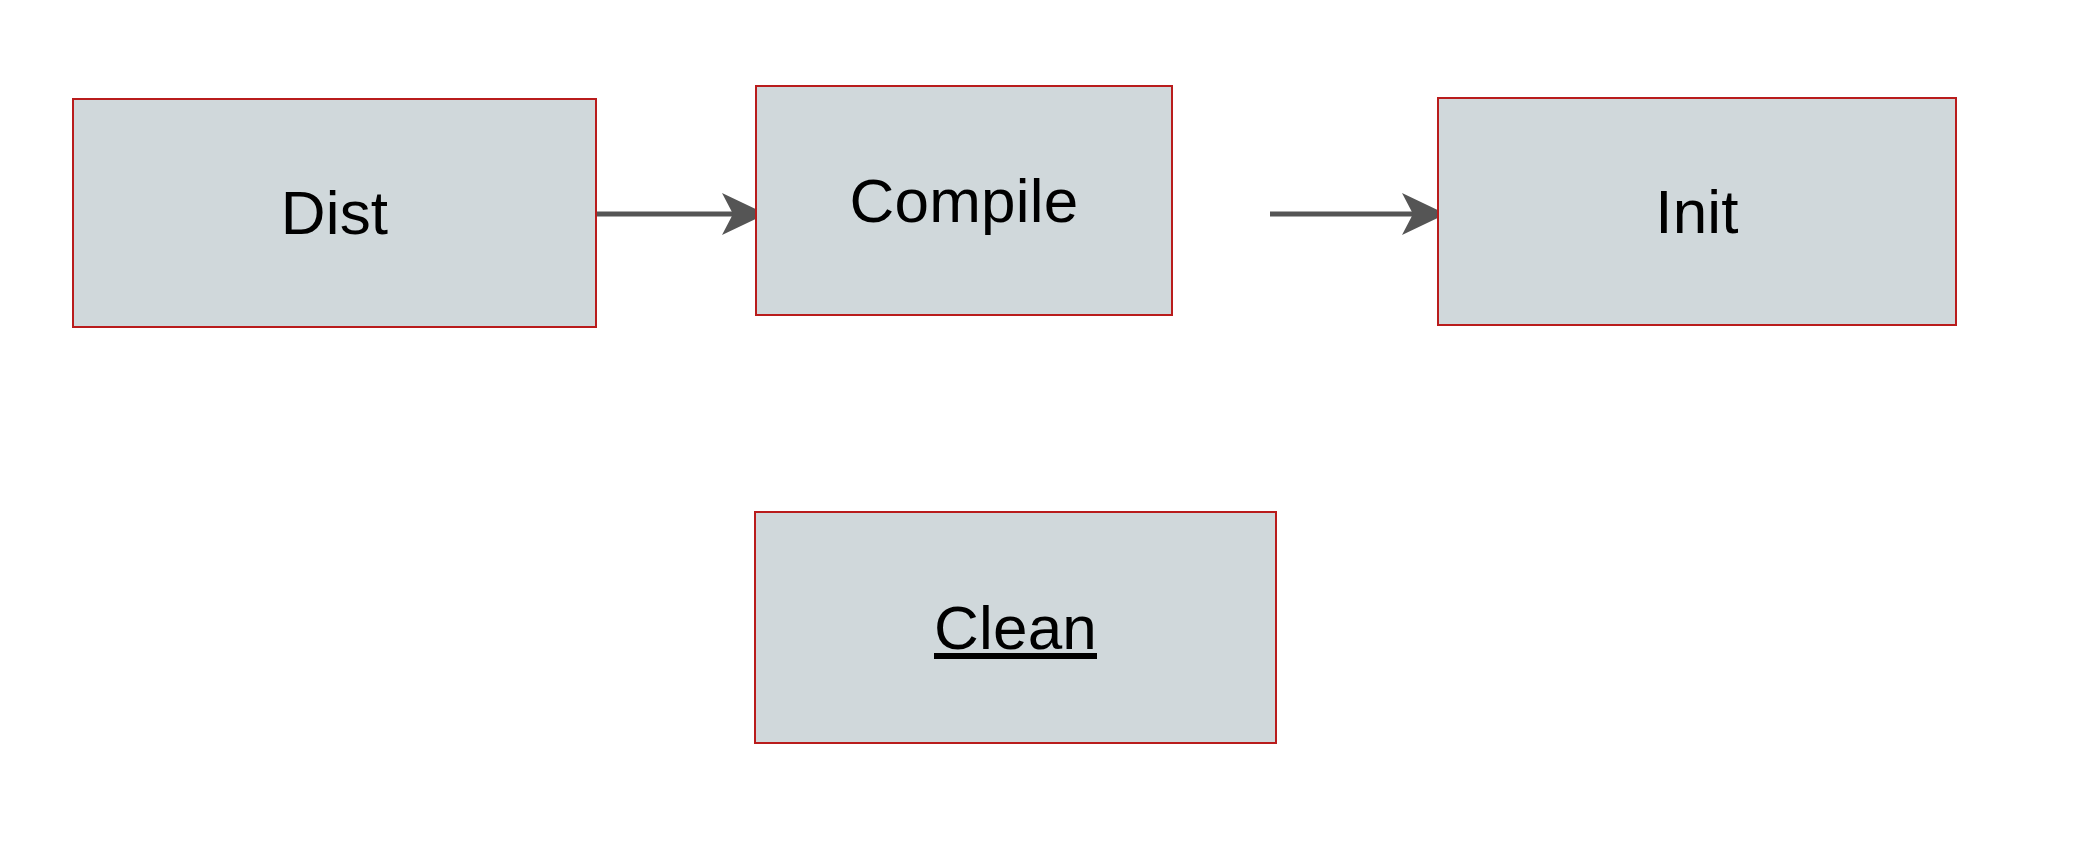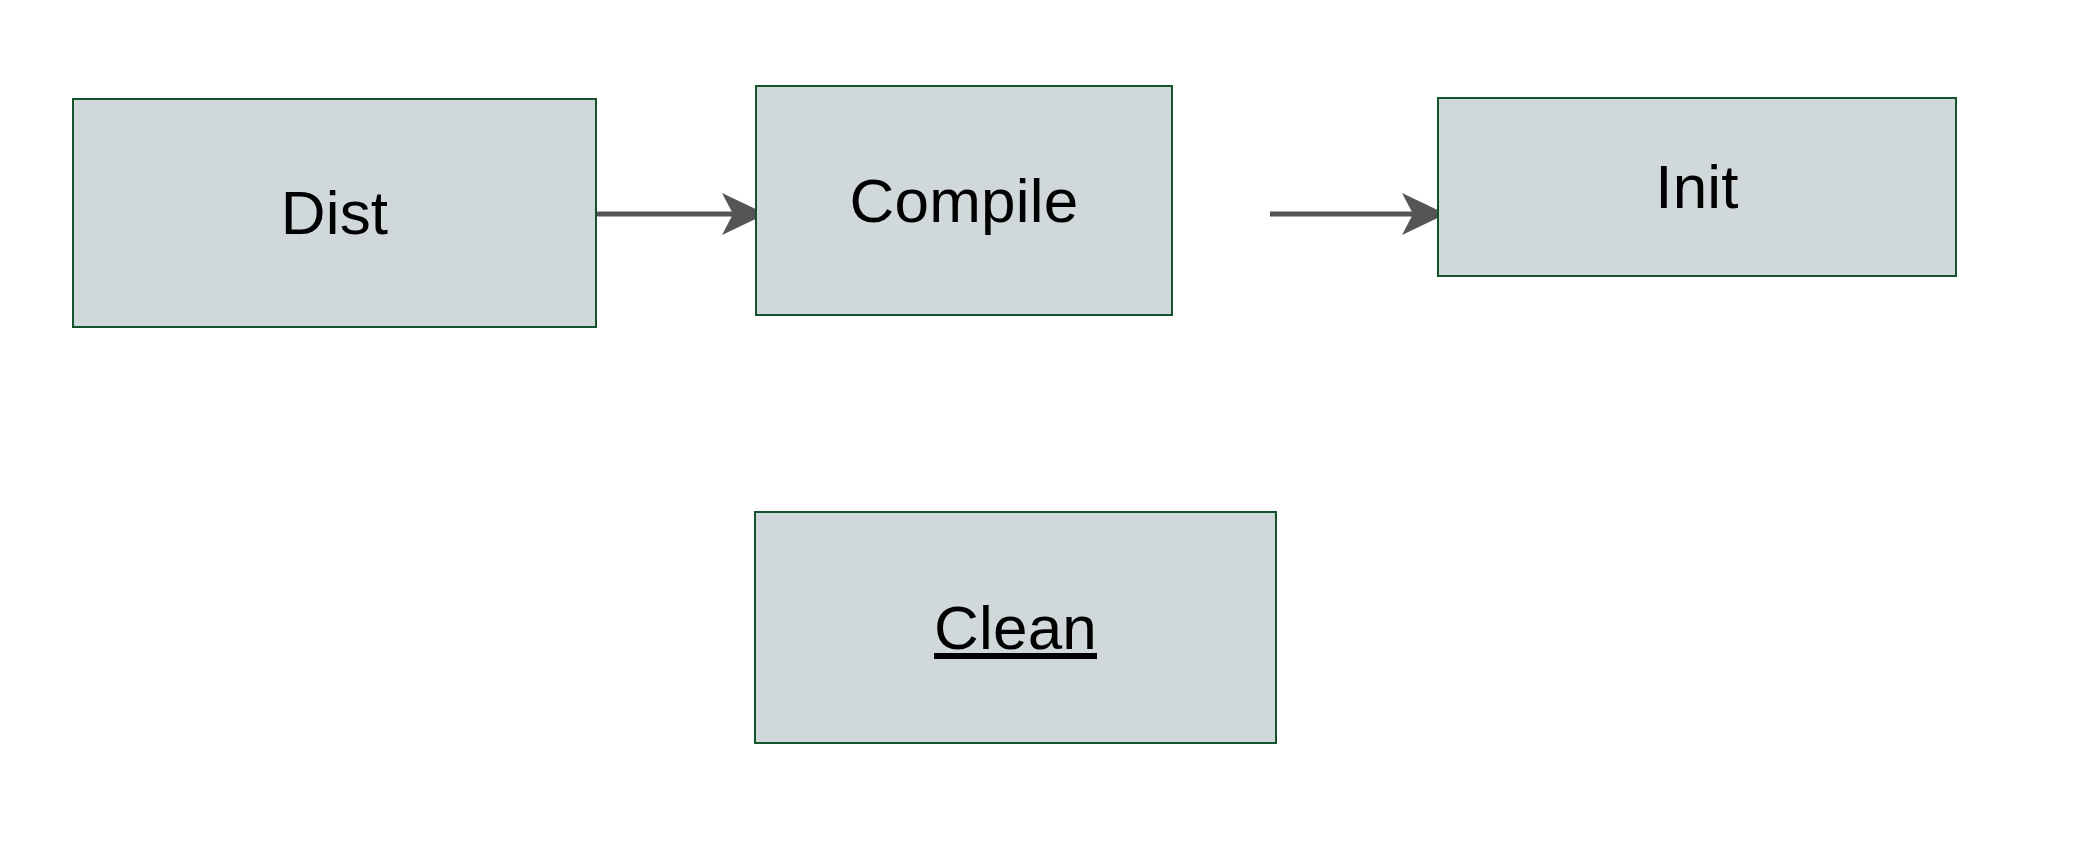--- a/index.html
+++ b/index.html
@@ -15,39 +15,39 @@
     position: relative;
     width: 2078px;
     height: 848px;
     background: #ffffff;
     overflow: hidden;
   }
   .node {
     position: absolute;
     box-sizing: border-box;
     background: #d0d8db;
-    border: 2px solid #14532d;
+    border: 2px solid #b91c1c;
     display: flex;
     align-items: center;
     justify-content: center;
   }
   .node-label {
     font-family: "Liberation Sans", sans-serif;
     font-size: 62px;
     font-weight: 400;
     line-height: 1;
     color: #000000;
     letter-spacing: 0.2px;
     white-space: nowrap;
     user-select: none;
   }
   
   #node-dist    { left: 72px;   top: 98px;  width: 525px; height: 230px; }
   #node-compile { left: 755px;  top: 85px;  width: 418px; height: 231px; }
-  #node-init    { left: 1437px; top: 97px;  width: 520px; height: 180px; }
+  #node-init    { left: 1437px; top: 97px;  width: 520px; height: 229px; }
   #node-clean   { left: 754px;  top: 511px; width: 523px; height: 233px; text-decoration: underline; }
 
   .edge {
     position: absolute;
     overflow: visible;
     pointer-events: none;
   }
   #edge-dist-compile { left: 590px;  top: 180px; width: 176px; height: 70px; }
   #edge-compile-init { left: 1270px; top: 180px; width: 176px; height: 70px; }
   .edge-line  { stroke: #555555; stroke-width: 5; fill: none; }

